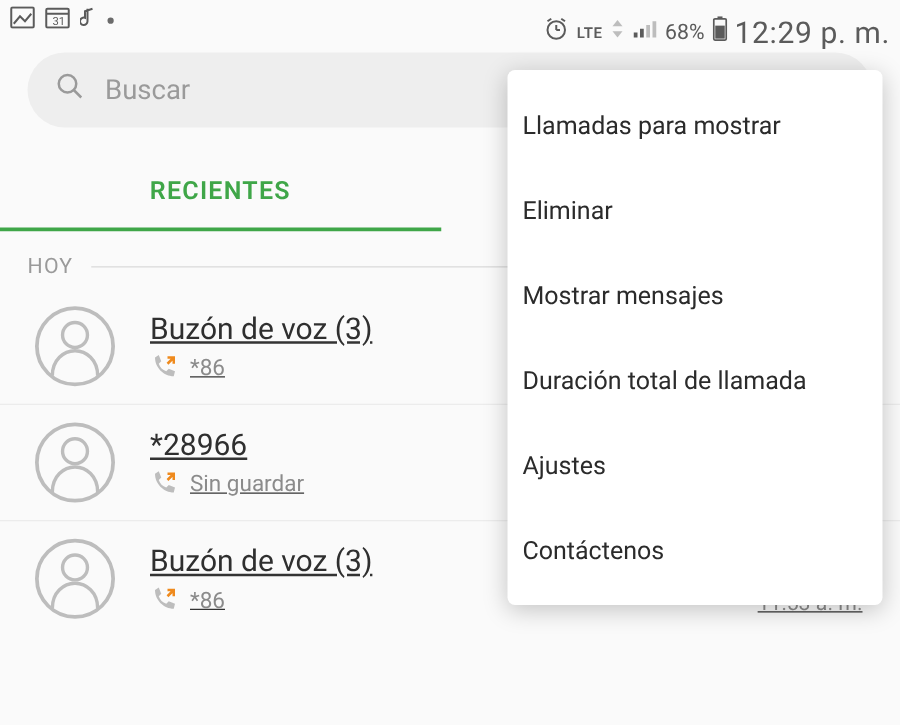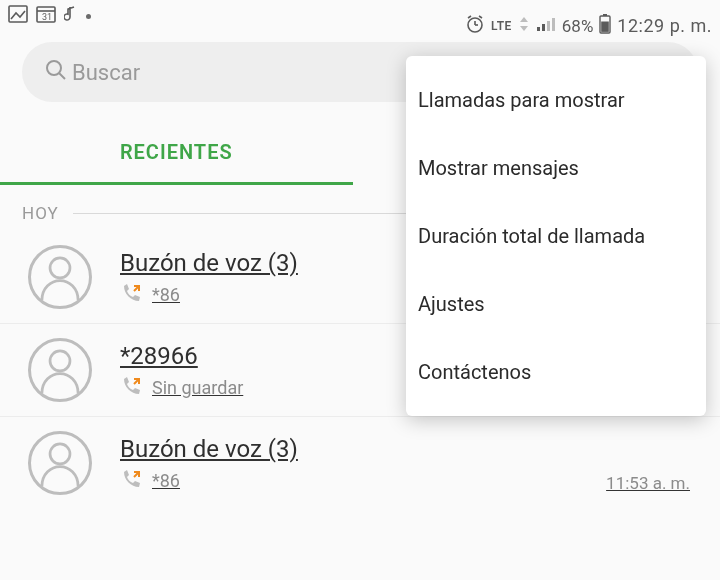--- a/index.html
+++ b/index.html
@@ -3,25 +3,25 @@
   <meta charset="utf-8">
   <style>
     * { margin:0; padding:0; box-sizing:border-box; font-family: -apple-system, Roboto, "Segoe UI", Arial, sans-serif; }
     body { width:720px; height:580px; background:#fafafa; position:relative; overflow:hidden; color:#333; }
 
     
     .status-bar { display:flex; align-items:center; height:32px; padding:0 8px; font-size:17px; color:#5b5b5b; }
     .status-left { display:flex; align-items:center; gap:8px; }
     .status-right { margin-left:auto; display:flex; align-items:center; gap:6px;margin-top:19px; }
     .status-right .lte { font-size:12px; font-weight:600; letter-spacing:0.5px; }
-    .status-time { font-size:18px; letter-spacing:0.5px; }
+    .status-time { font-size:24px; letter-spacing:0.5px; }
 
     
     .search-wrap { padding:10px 22px 0 22px; }
-    .search-pill { background:#eeeeee; border-radius:40px; height:60px; display:flex; align-items:center; padding:0 22px; color:#9a9a9a; font-size:22px; gap:4px; }
+    .search-pill { background:#eeeeee; border-radius:40px; height:60px; display:flex; align-items:center; padding:0 22px; color:#9a9a9a; font-size:22px; gap:16px; }
 
     
     .tabs { display:flex; margin-top:20px;gap:15px; }
     .tab { flex:1; text-align:center; font-size:20px; letter-spacing:1px; padding:18px 0; font-weight:600; }
     .tab.active { color:#3fa648; border-bottom:3px solid #3fa648; }
     .tab.inactive { color:#bdbdbd; border-bottom:3px solid transparent; }
 
     
     .section-head { display:flex; align-items:center; padding:18px 36px 8px 22px; color:#9a9a9a; font-size:17px; letter-spacing:1px; gap:14px; }
     .section-head .line { flex:1; height:1px; background:#d9d9d9; }
@@ -192,17 +192,18 @@
         <span>*86</span>
       </span>
     </div>
     <span class="call-time">11:53 a. m.</span>
   </div>
 
 </div>
 
 <div class="menu">
   <div class="menu-item">Llamadas para mostrar</div>
+  <div class="menu-item">Eliminar</div>
   <div class="menu-item">Mostrar mensajes</div>
   <div class="menu-item">Duración total de llamada</div>
   <div class="menu-item">Ajustes</div>
   <div class="menu-item">Contáctenos</div>
 </div>
 
 </body></html>

